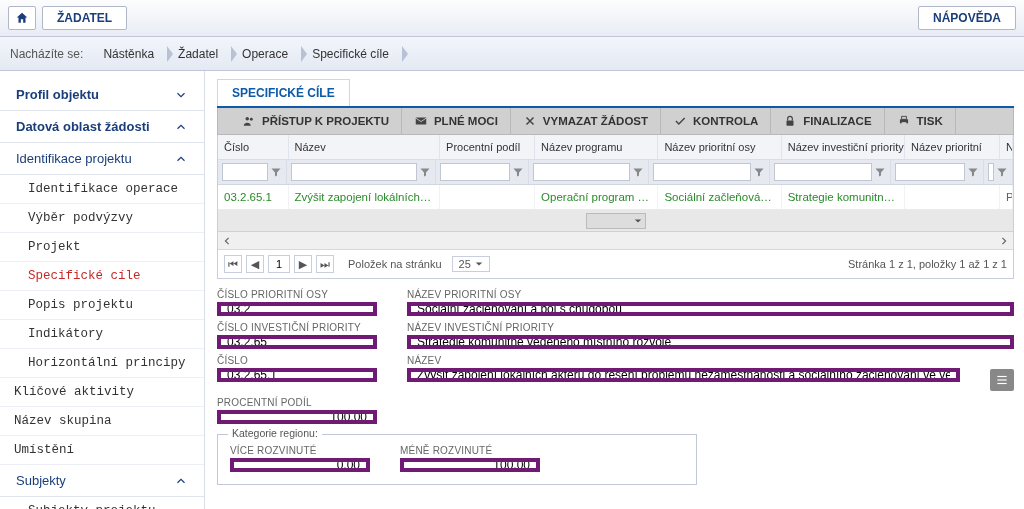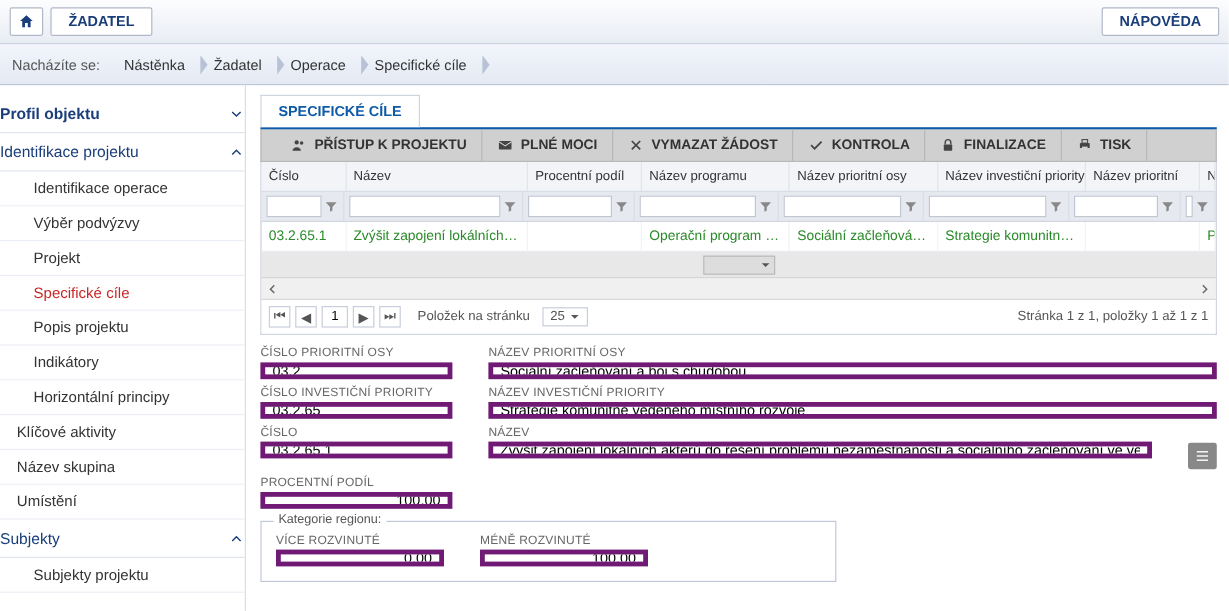--- a/index.html
+++ b/index.html
@@ -11,22 +11,22 @@
 .topbar .spacer { flex: 1; }
 
 .breadcrumb-bar { display: flex; align-items: center; padding: 0 10px; height: 34px; background: linear-gradient(#f2f5fb, #e4e9f3); border-bottom: 1px solid #c0c8d8; font-size: 12px; color: #555; }
 .breadcrumb-bar .crumb-label { margin-right: 10px; }
 .breadcrumb-bar .crumb { padding: 4px 14px 4px 10px; position: relative; cursor: pointer; color: #333; }
 .breadcrumb-bar .crumb::after { content: ""; position: absolute; right: -5px; top: 50%; transform: translateY(-50%); width: 0; height: 0; border-left: 6px solid #b8c2d4; border-top: 8px solid transparent; border-bottom: 8px solid transparent; }
 
 .layout { display: flex; height: calc(509px - 30px - 34px); }
 
 .sidebar { width: 205px; border-right: 1px solid #d8dde6; overflow-y: auto; padding-top: 8px; }
-.side-section { padding: 8px 0; display: flex; justify-content: space-between; align-items: center; font-weight: bold; color: #1a3e7a; border-bottom: 1px solid #e0e4ec; cursor: pointer; font-size: 13px; }
-.side-item { padding: 7px 12px 7px 28px; border-bottom: 1px solid #eceff5; cursor: pointer; font-size: 12.5px; color: #333; }
+.side-section { padding: 8px 16px; display: flex; justify-content: space-between; align-items: center; font-weight: bold; color: #1a3e7a; border-bottom: 1px solid #e0e4ec; cursor: pointer; font-size: 13px; }
+.side-item { padding: 7px 12px 7px 28px; border-bottom: 1px solid #eceff5; cursor: pointer; font-size: 12.5px; color: #333; font-family: Liberation Mono, monospace; }
 .side-item.l1 { padding-left: 14px; }
 .side-item.active { color: #c62828; }
 .chev { width: 14px; height: 14px; }
 
 .main { flex: 1; padding: 8px 10px 10px 12px; overflow: hidden; }
 
 .tab-hdr { display: flex; border-bottom: 2px solid #0d5aa7; }
 .tab { padding: 6px 14px; border: 1px solid #cfd6e2; border-bottom: none; background: #fff; color: #0d5aa7; font-weight: bold; font-size: 12px; }
 
 .toolbar { display: flex; background: #d0d0d0; border: 1px solid #b8b8b8; border-top: none; padding-left: 12px; }
@@ -100,20 +100,26 @@
   <span class="crumb">Operace</span>
   <span class="crumb">Specifické cíle</span>
 </div>
 
 <div class="layout">
   <div class="sidebar">
     <div class="side-section">
       <span>Profil objektu</span>
       <svg class="chev" viewBox="0 0 24 24" fill="none" stroke="#1a3e7a" stroke-width="2">
           <path d="M6 9l6 6 6-6"></path>
+        </svg>
+    </div>
+    <div class="side-section">
+      <span>Datová oblast žádosti</span>
+      <svg class="chev" viewBox="0 0 24 24" fill="none" stroke="#1a3e7a" stroke-width="2">
+          <path d="M6 15l6-6 6 6"></path>
         </svg>
     </div>
     <div class="side-section" style="font-weight:normal">
       <span style="color:#1a3e7a">Identifikace projektu</span>
       <svg class="chev" viewBox="0 0 24 24" fill="none" stroke="#1a3e7a" stroke-width="2">
           <path d="M6 15l6-6 6 6"></path>
         </svg>
     </div>
     <div class="side-item">Identifikace operace</div>
     <div class="side-item">Výběr podvýzvy</div>

